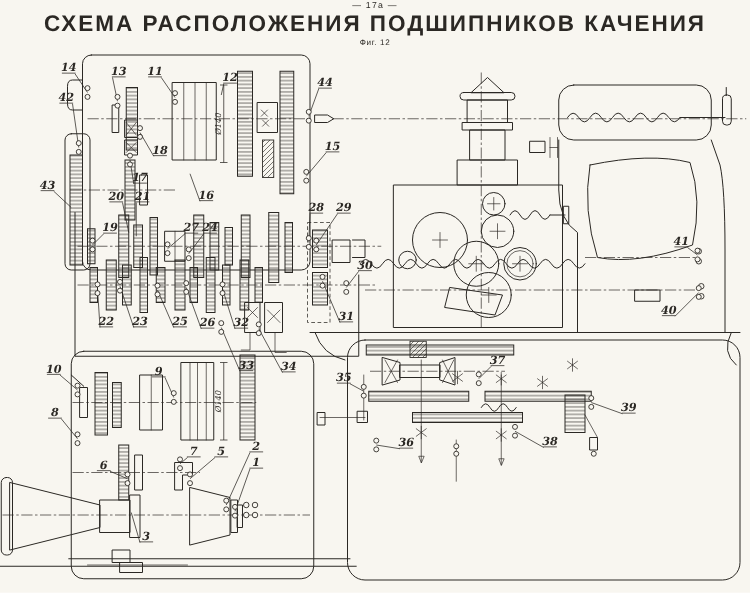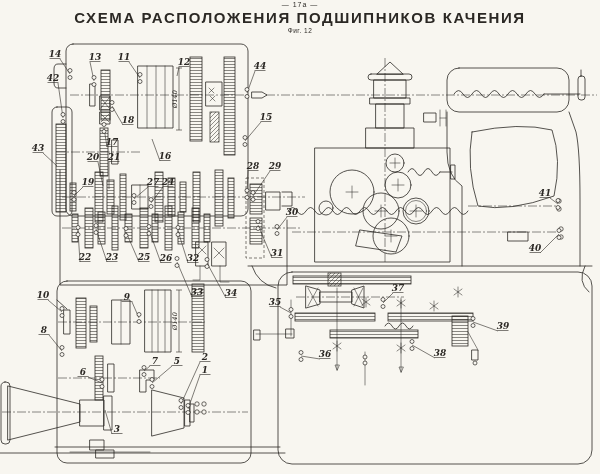--- a/index.html
+++ b/index.html
@@ -1,21 +1,21 @@
 <!DOCTYPE html>
 <html style="--ink: #2b2824; --paper: #f8f6f0;"><head>
 <meta charset="utf-8">
 <style>
   :root{ --ink:#2b2824; --paper:#f8f6f0; }
   html,body{margin:0;padding:0;}
   .page{position:relative;width:600px;height:474px;background:var(--paper);
         font-family:"Liberation Sans",sans-serif;overflow:hidden;}
   .hdr{position:absolute;left:0;top:1px;width:100%;text-align:center;color:var(--ink);}
   .pagenum{font-size:7px;letter-spacing:1px;}
-  .title{font-size:15px;font-weight:bold;letter-spacing:1.6px;margin-top:1px;}
+  .title{font-size:18px;font-weight:bold;letter-spacing:1.6px;margin-top:1px;}
   .figcap{font-size:6.5px;letter-spacing:.5px;margin-top:1px;}
   svg{position:absolute;left:0;top:0;}
   .ln{stroke:var(--ink);fill:none;stroke-width:.8;stroke-linejoin:round;stroke-linecap:round;}
   .thin{stroke-width:.55;}
   .axis{stroke:var(--ink);fill:none;stroke-width:.55;stroke-dasharray:9 2 2 2;}
   .dash{stroke:var(--ink);fill:none;stroke-width:.6;stroke-dasharray:3 2;}
   .gear{fill:url(#pT);stroke:var(--ink);stroke-width:.8;}
   .sec{fill:url(#pD);stroke:var(--ink);stroke-width:.7;}
   .callout-num{font:italic bold 9px "DejaVu Serif",serif;fill:var(--ink);}
   .dim-num{font:italic 6.5px "DejaVu Serif",serif;fill:var(--ink);}

